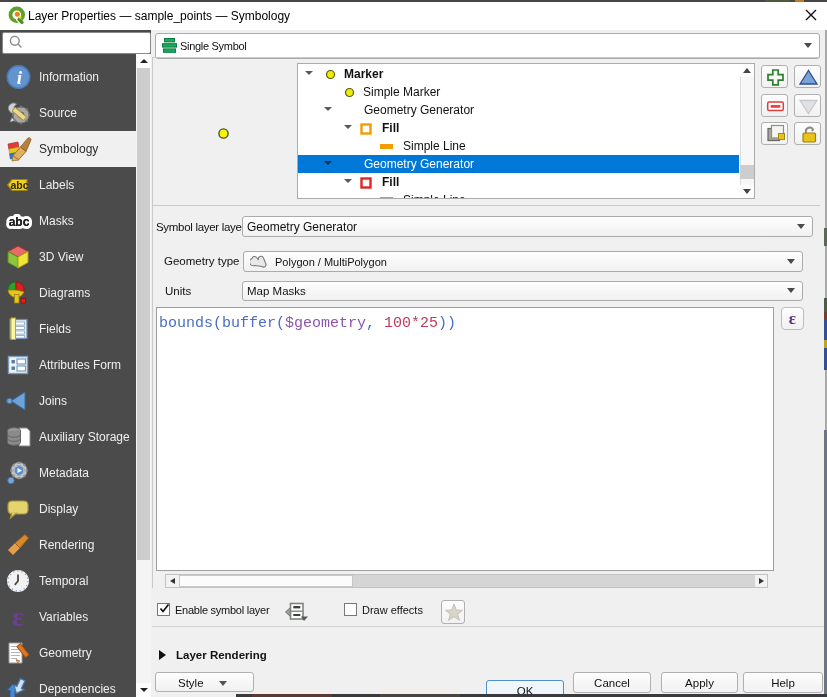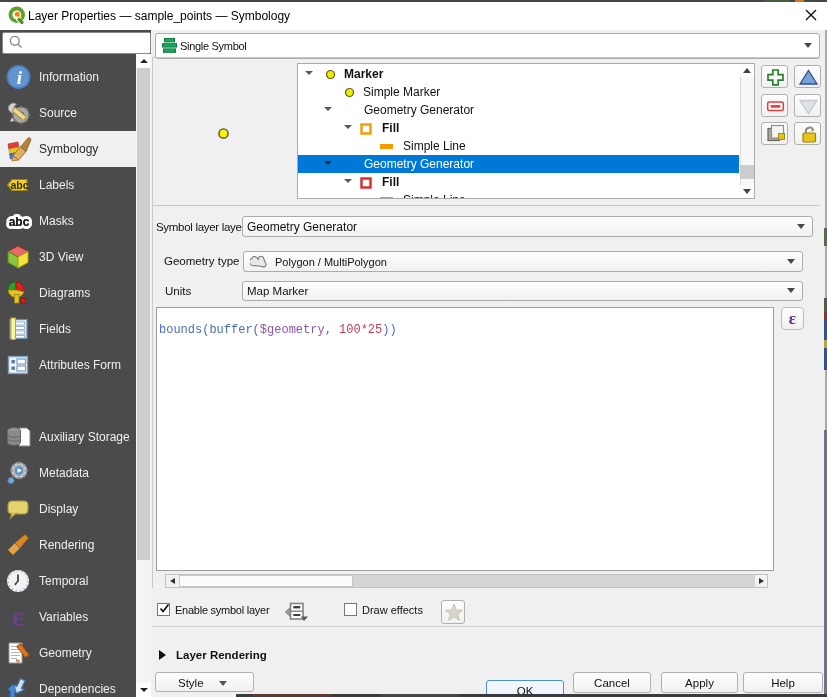--- a/index.html
+++ b/index.html
@@ -19,21 +19,21 @@
 .nav{left:0;width:136px;height:36px;}
 .nav .lbl{position:absolute;left:39px;top:50%;transform:translateY(-50%);color:#eeeeee;font-size:12px;white-space:nowrap;}
 .nav.sel{background:#f0f0f0;width:136px;}
 .nav.sel .lbl{color:#2b2b2b;}
 .nav svg{position:absolute;left:6px;top:50%;transform:translateY(-50%);}
 .combo{background:linear-gradient(#fefefe,#f1f1f1);border:1px solid #ababab;border-radius:3px;box-sizing:border-box;}
 .arrow-dn{width:0;height:0;border-left:4.5px solid transparent;border-right:4.5px solid transparent;border-top:5px solid #4a4a4a;}
 .btn{background:linear-gradient(#fdfdfd,#f1f1f1);border:1px solid #b0b0b0;border-radius:3px;box-sizing:border-box;text-align:center;}
 .trlbl{position:absolute;top:50%;transform:translateY(-50%);white-space:nowrap;font-size:12px;}
 .exp{position:absolute;width:0;height:0;border-left:4px solid transparent;border-right:4px solid transparent;border-top:4.5px solid #5a5a5a;top:7px;}
-.mono{font-family:"Liberation Mono",monospace;font-size:12px;margin-top:8px;}
+.mono{font-family:"Liberation Mono",monospace;font-size:15px;}
 .cb{width:13px;height:13px;background:#fff;border:1px solid #787878;box-sizing:border-box;}
 </style>
 </head>
 <body>
 <div id="win">
 
   <div class="abs titlebar"></div>
   <div class="abs" style="left:795px;top:0;width:9px;height:2px;background:#c87820;"></div>
   <div class="abs" style="left:765px;top:0;width:25px;height:2px;background:#4a5a3a;"></div>
   <div class="abs title-text">Layer Properties — sample_points — Symbology</div>
@@ -140,20 +140,27 @@
   <div class="abs nav" style="top:347px">
     <svg width="24" height="24" viewBox="0 0 24 24">
       <rect x="2.5" y="3.5" width="19" height="17" fill="#eef4fa" stroke="#7a9cc0" stroke-width="1.4"></rect>
       <rect x="5.5" y="7" width="3.4" height="3.4" fill="#5a7a9a"></rect>
       <rect x="5.5" y="13.5" width="3.4" height="3.4" fill="#5a7a9a"></rect>
       <rect x="11" y="6" width="8.5" height="5" fill="#fff" stroke="#7a9cc0" stroke-width="1.2"></rect>
       <rect x="11" y="13" width="8.5" height="5" fill="#fff" stroke="#7a9cc0" stroke-width="1.2"></rect>
     </svg>
     <div class="lbl">Attributes Form</div>
   </div>
+  <div class="abs nav" style="top:383px">
+    <svg width="24" height="24" viewBox="0 0 24 24">
+      <path d="M19 3 V21 L5 12 Z" fill="#6da3d8" stroke="#3a6a9e" stroke-width="1"></path>
+      <circle cx="3.5" cy="12" r="2.8" fill="#6da3d8" stroke="#3a6a9e" stroke-width="1"></circle>
+    </svg>
+    <div class="lbl">Joins</div>
+  </div>
   <div class="abs nav" style="top:419px">
     <svg width="25" height="24" viewBox="0 0 25 24">
       <path d="M13 3 H21 L24 6 V21 H13 Z" fill="#fdfdfd" stroke="#8a8a8a" stroke-width="1"></path>
       <ellipse cx="8" cy="5.5" rx="6.5" ry="2.8" fill="#9a9a9a" stroke="#666" stroke-width="1"></ellipse>
       <path d="M1.5 5.5 V17.5 A6.5 2.8 0 0 0 14.5 17.5 V5.5" fill="#8a8a8a" stroke="#666" stroke-width="1"></path>
       <path d="M1.5 9.5 A6.5 2.8 0 0 0 14.5 9.5 M1.5 13.5 A6.5 2.8 0 0 0 14.5 13.5" fill="none" stroke="#666" stroke-width="1"></path>
     </svg>
     <div class="lbl">Auxiliary Storage</div>
   </div>
   <div class="abs nav" style="top:455px">
@@ -315,21 +322,21 @@
   <div class="abs" style="left:164px;top:255px;">Geometry type</div>
   <div class="abs combo" style="left:243px;top:251px;width:560px;height:21px;"></div>
   <svg class="abs" style="left:250px;top:255px" width="17" height="13" viewBox="0 0 17 13">
     <path d="M2 3.5 A2.5 2.5 0 0 1 6.5 2.5 L8.5 5 A2.5 2.5 0 0 1 13.5 3 L15.5 8 A2.5 2.5 0 0 1 12 11.5 L4.5 10.5 A2.8 2.8 0 0 1 2 3.5 Z" fill="#e8e8e8" stroke="#7a7a7a" stroke-width="1.1"></path>
   </svg>
   <div class="abs" style="left:267px;top:256px;font-size:11px;margin-left:8px;">Polygon / MultiPolygon</div>
   <div class="abs arrow-dn" style="left:787px;top:259px;"></div>
 
   <div class="abs" style="left:165px;top:285px;">Units</div>
   <div class="abs combo" style="left:242px;top:281px;width:561px;height:20px;"></div>
-  <div class="abs" style="left:247px;top:285px;">Map Marker</div>
+  <div class="abs" style="left:247px;top:285px;">Map Masks</div>
   <div class="abs arrow-dn" style="left:787px;top:288px;"></div>
 
   <div class="abs" style="left:156px;top:307px;width:618px;height:264px;background:#fff;border:1px solid #9e9e9e;box-sizing:border-box;"></div>
   <div class="abs mono" style="left:159px;top:314.5px;white-space:pre;"><span style="color:#4a6fc0">bounds(buffer(</span><span style="color:#8e55b0">$geometry</span><span style="color:#4a6fc0">,&nbsp;</span><span style="color:#c03a5a">100*25</span><span style="color:#4a6fc0">))</span></div>
   <div class="abs btn" style="left:781px;top:307px;width:23px;height:23px;border-radius:4px;border-color:#bcbcbc;"><span style="font-family:'Liberation Serif',serif;font-size:17px;font-weight:bold;color:#5f3082;position:relative;top:1px;">ε</span></div>
   <div class="abs" style="left:165px;top:574px;width:603px;height:14px;background:#d5d5d5;border:1px solid #c2c2c2;box-sizing:border-box;"></div>
   <div class="abs" style="left:166px;top:575px;width:13px;height:12px;background:#f2f2f2;">
       <div class="abs" style="left:3.5px;top:2.5px;width:0;height:0;border-top:3.5px solid transparent;border-bottom:3.5px solid transparent;border-right:5px solid #333;"></div>
     </div>
   <div class="abs" style="left:755px;top:575px;width:12px;height:12px;background:#f2f2f2;">

